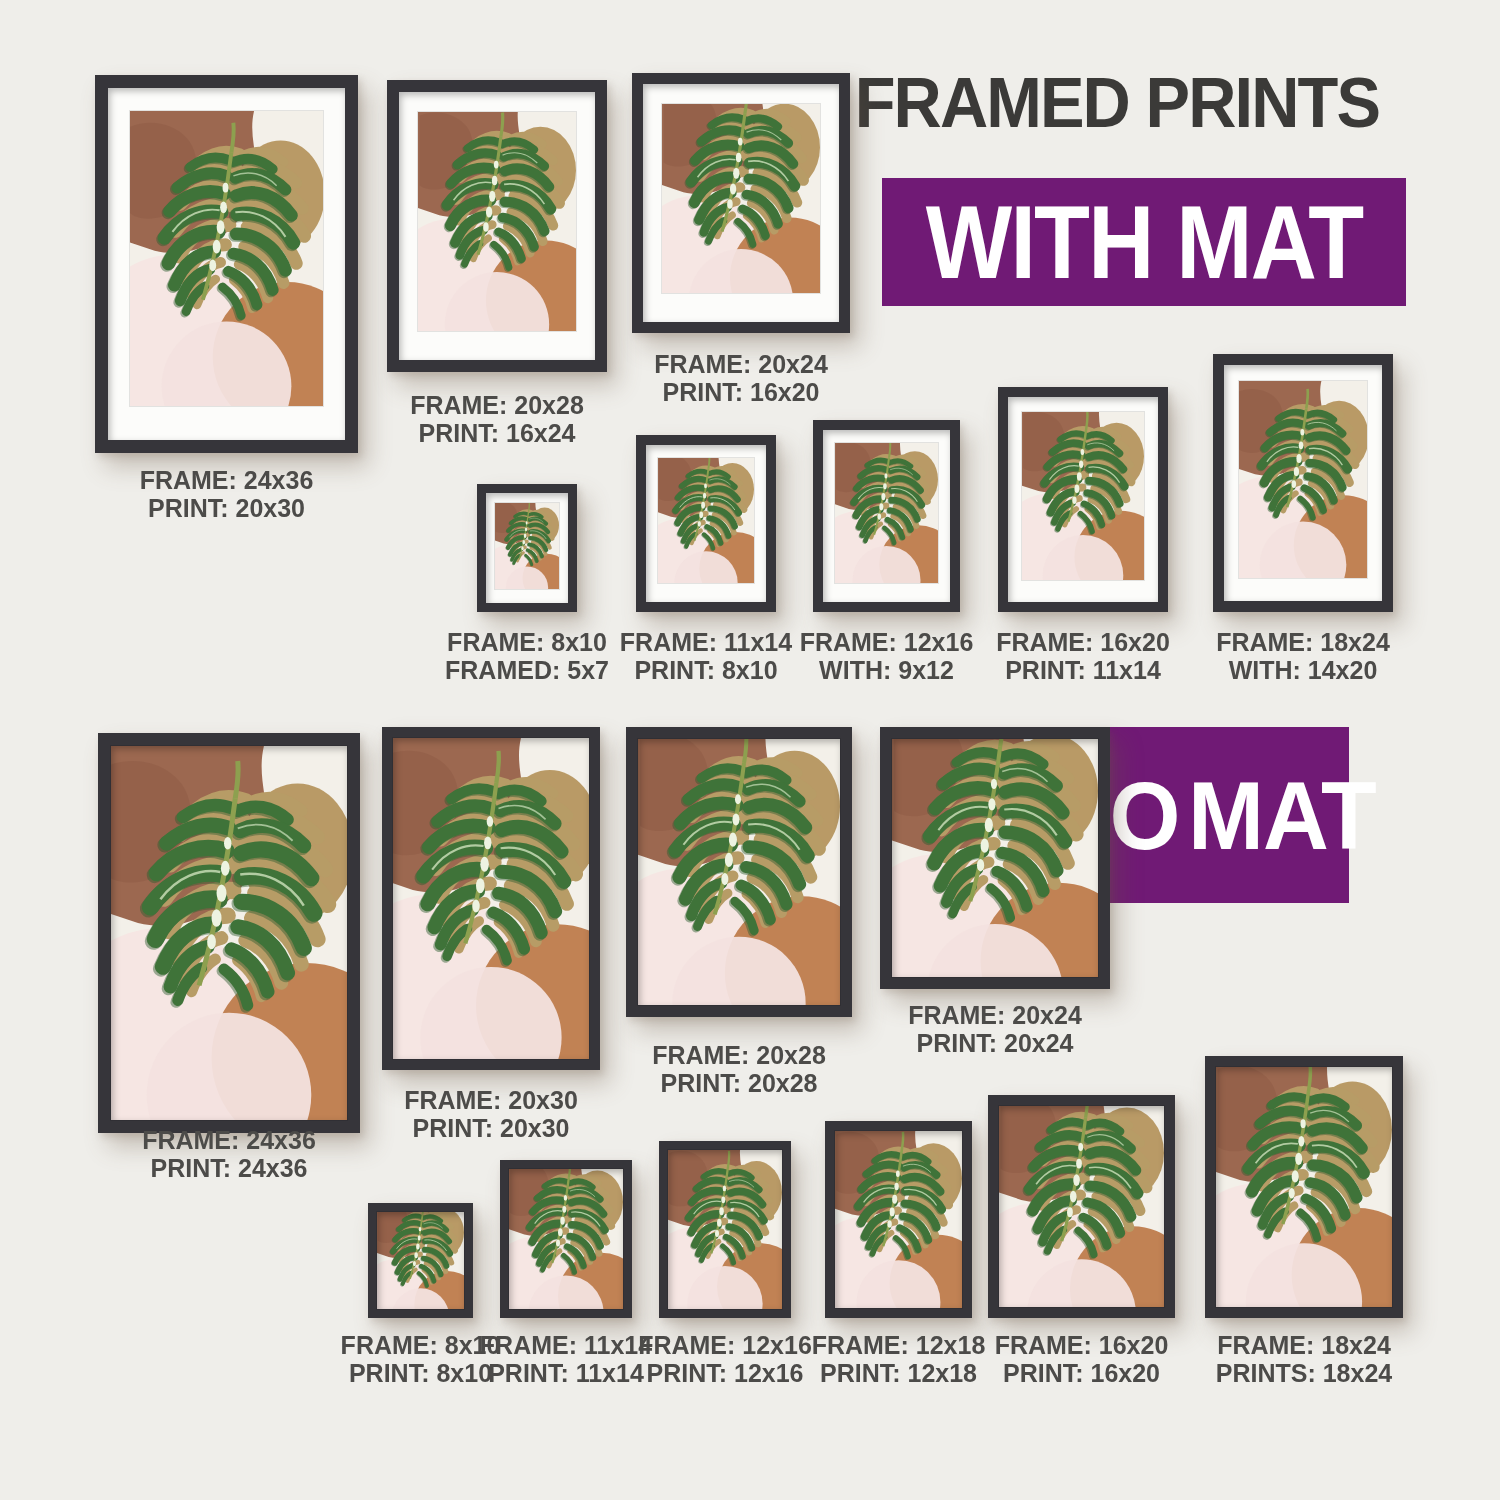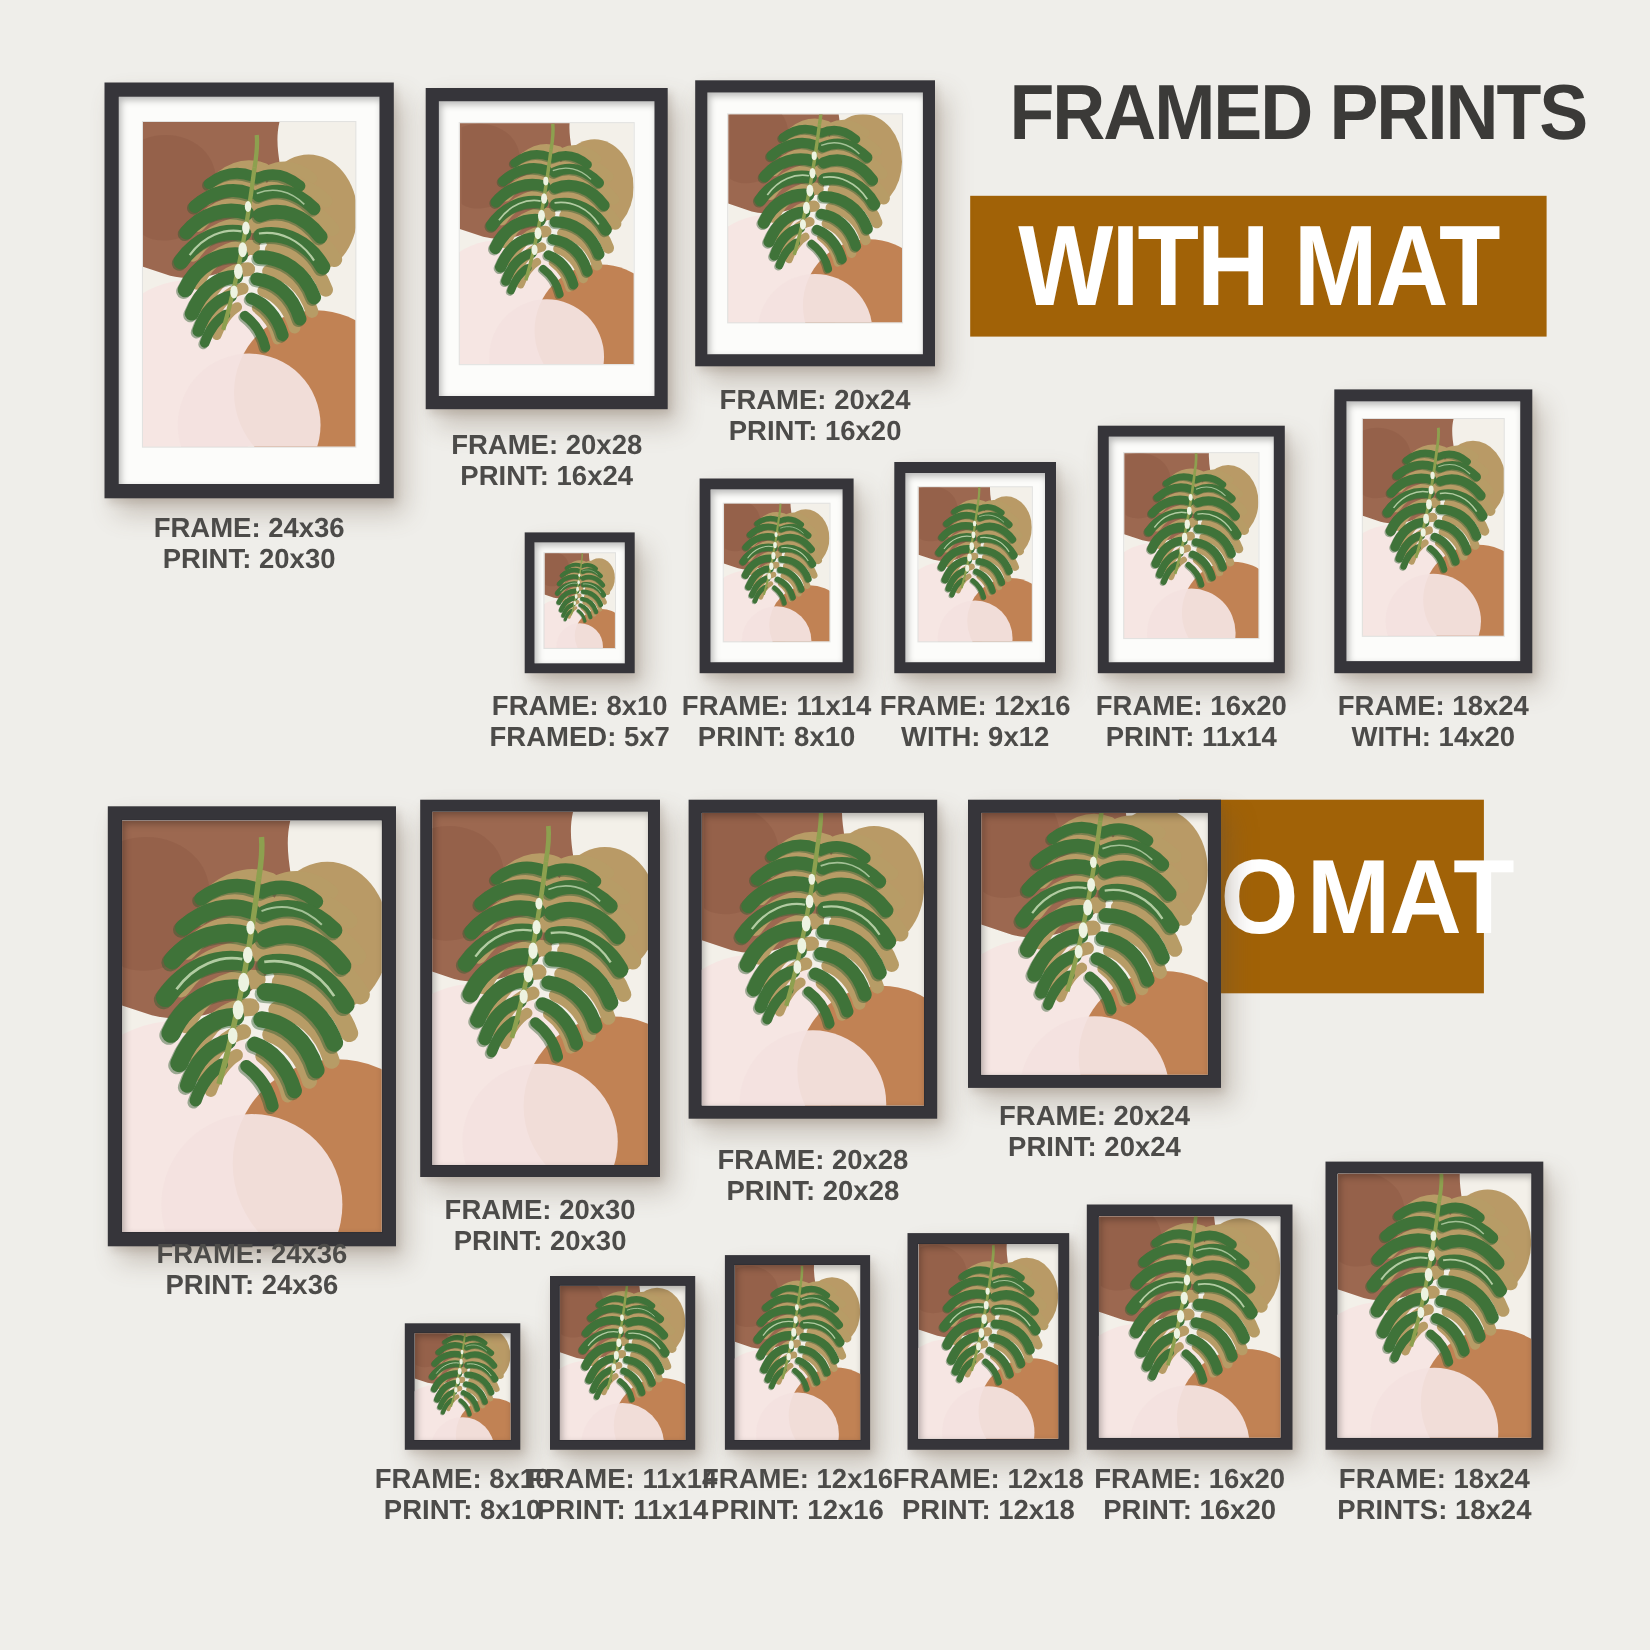--- a/index.html
+++ b/index.html
@@ -2,28 +2,28 @@
 <html><head>
 <meta charset="utf-8">
 <style>
   html,body{margin:0;padding:0;}
   .canvas{
     position:relative;width:1500px;height:1500px;overflow:hidden;
     background:#efeeea;font-family:"Liberation Sans",sans-serif;
   }
   
   .page-title{
-    position:absolute;left:920px;top:64px;width:520px;height:76px;
+    position:absolute;left:857px;top:64px;width:520px;height:76px;
     display:flex;align-items:center;justify-content:center;margin:0;
   }
   .page-title span{
     display:inline-block;font-size:71px;font-weight:bold;color:#3b3a38;
     letter-spacing:-2px;transform:scaleX(.94);white-space:nowrap;
   }
-  .banner{position:absolute;background:#a16207;display:flex;align-items:center;justify-content:center;}
+  .banner{position:absolute;background:#701a75;display:flex;align-items:center;justify-content:center;}
   .banner-with-mat{left:882px;top:178px;width:524px;height:128px;}
   .banner-with-mat span{
     display:inline-block;font-size:104px;font-weight:bold;color:#ffffff;
     letter-spacing:-2px;transform:scaleX(.88);white-space:nowrap;
   }
   .banner-no-mat{left:1072px;top:727px;width:277px;height:176px;flex-direction:row;}
   .banner-no-mat span{
     display:block;font-size:96px;line-height:99px;font-weight:bold;color:#ffffff;
     letter-spacing:-1px;transform:scaleX(.95);white-space:nowrap;
   }

